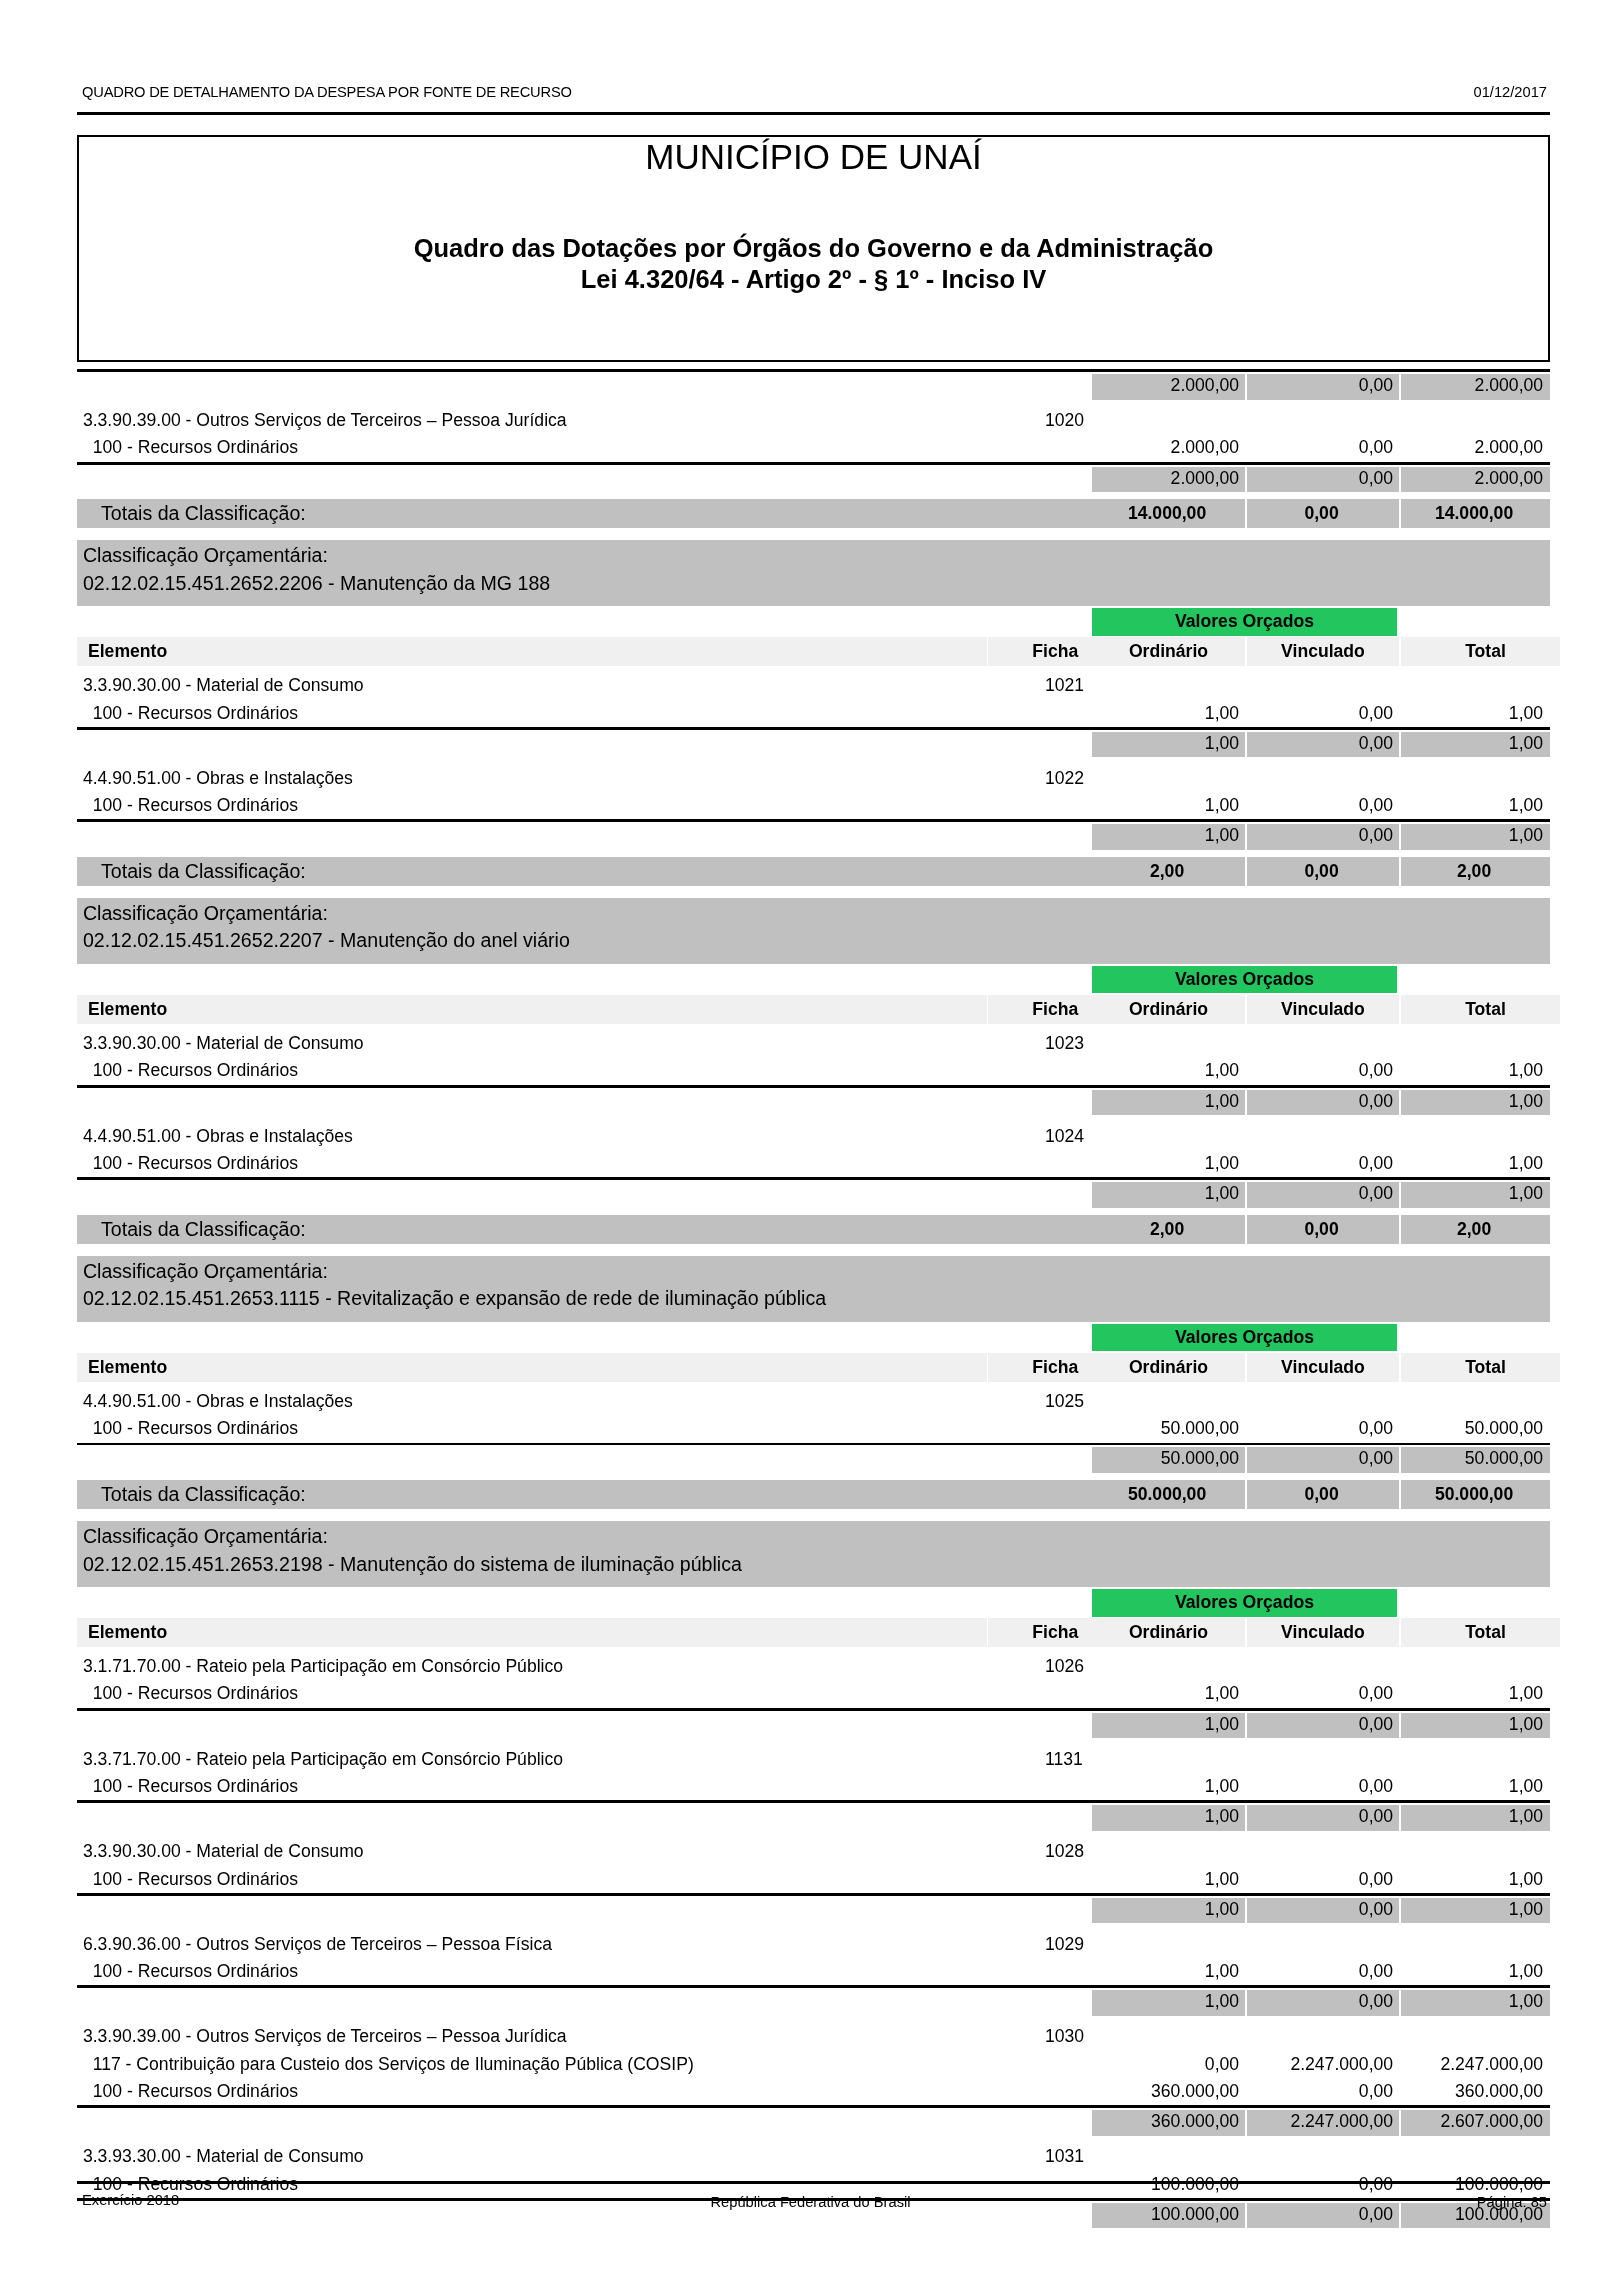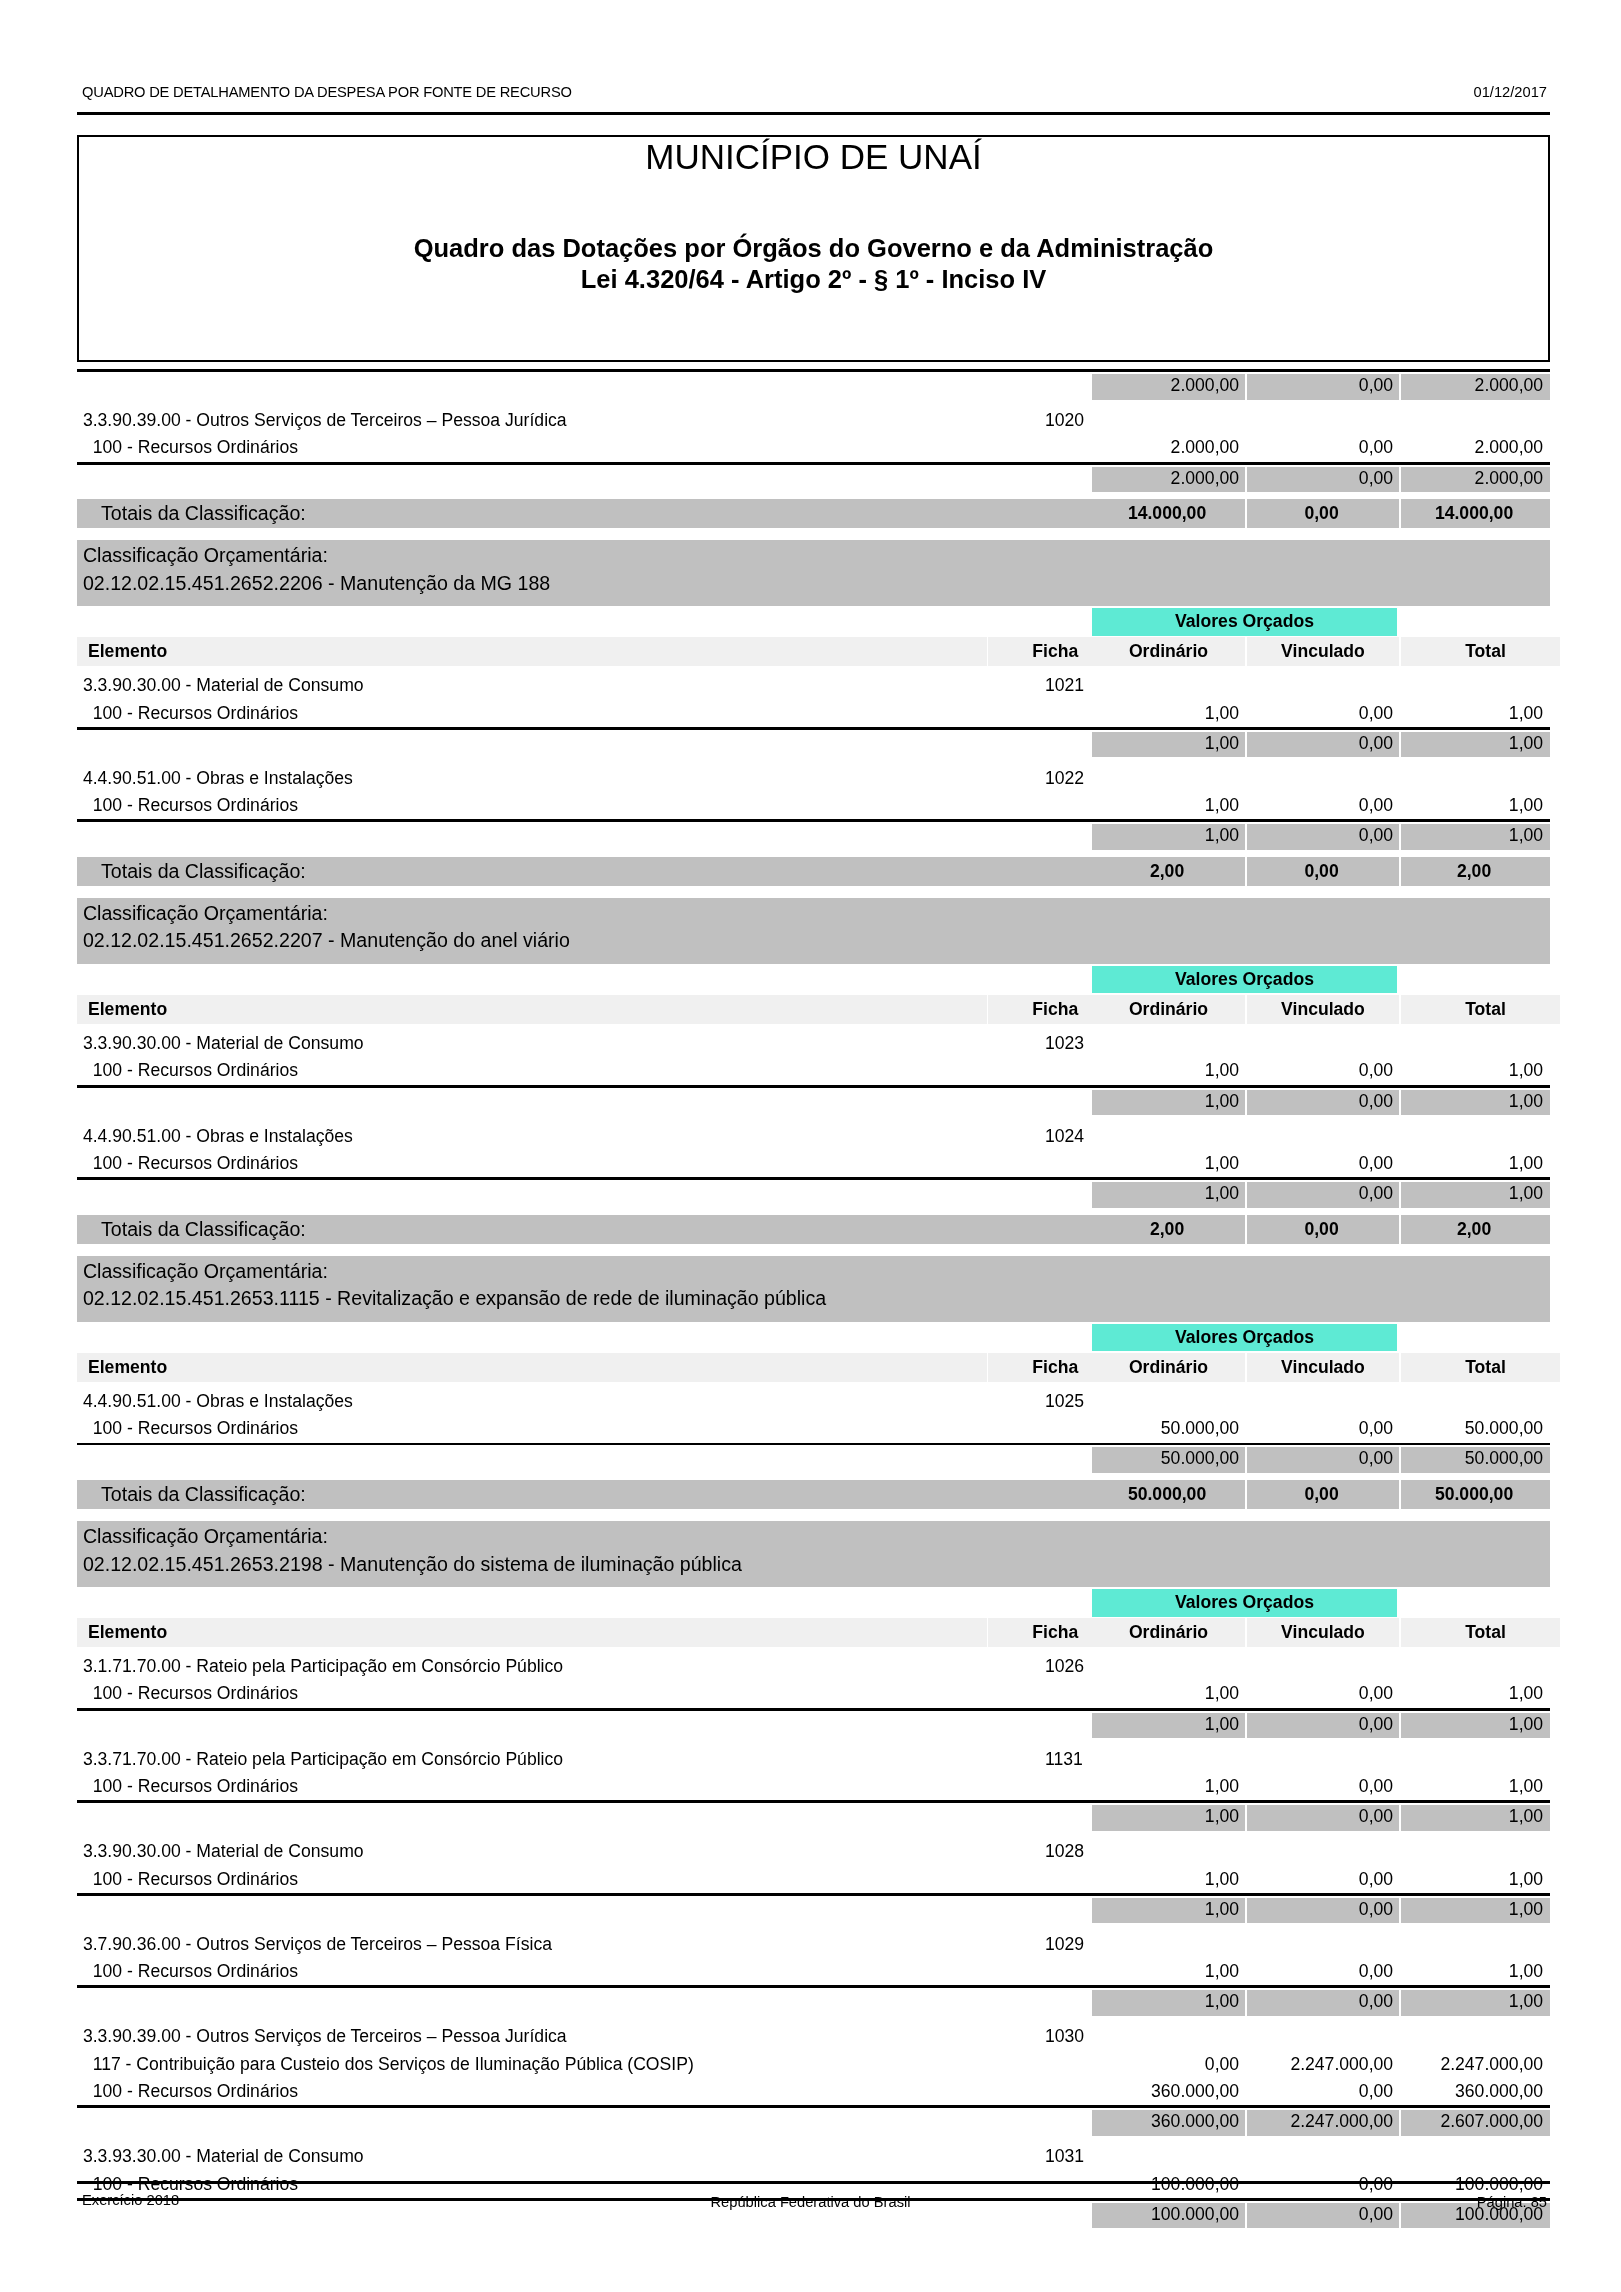--- a/index.html
+++ b/index.html
@@ -28,21 +28,21 @@
   .subtotal .cell.t{left:1324px;width:149px;}
   .blackline{height:2.9px;background:#000;}
   .totals{height:29px;margin-top:5.9px;}
   .totals .lbl{position:absolute;left:0;width:1156px;top:0;height:29px;background:#c0c0c0;font-size:19.6px;line-height:29px;padding-left:24px;box-sizing:border-box;}
   .totals .cell{position:absolute;top:0;height:29px;background:#c0c0c0;font-weight:bold;font-size:17.6px;line-height:29px;text-align:center;}
   .totals .cell.o{left:1015px;width:153px;padding-right:2.9px;box-sizing:border-box;}
   .totals .cell.v{left:1170px;width:152px;padding-right:2.9px;box-sizing:border-box;}
   .totals .cell.t{left:1324px;width:149px;padding-right:2.9px;box-sizing:border-box;}
   .class-hdr{margin-top:11.8px;background:#c0c0c0;height:66px;font-size:19.6px;padding-left:5.9px;line-height:27.4px;padding-top:2px;box-sizing:border-box;}
   .vo-row{position:relative;height:31px;}
-  .vo-row .vo{position:absolute;left:1015px;width:305px;top:2px;height:27.4px;background:#5eead4;text-align:center;font-weight:bold;font-size:17.6px;line-height:27.4px;}
+  .vo-row .vo{position:absolute;left:1015px;width:305px;top:2px;height:27.4px;background:#22c55e;text-align:center;font-weight:bold;font-size:17.6px;line-height:27.4px;}
   .col-hdr{position:relative;height:29px;font-weight:bold;font-size:17.6px;}
   .col-hdr .c{position:absolute;top:0;height:29px;line-height:29px;background:#f0f0f0;}
   .col-hdr .h-elem{left:0;width:910px;padding-left:11px;box-sizing:border-box;}
   .col-hdr .h-ficha{left:911px;width:104px;text-align:right;padding-right:13.7px;box-sizing:border-box;}
   .col-hdr .h-ord{left:1015px;width:153px;text-align:center;}
   .col-hdr .h-vin{left:1170px;width:152px;text-align:center;}
   .col-hdr .h-tot{left:1324px;width:149px;text-align:center;padding-left:10px;}
   .gap{height:5.9px;}
   .v{padding-right:2.9px;box-sizing:border-box;}
   .foot-line{left:77px;width:1473px;top:2181px;height:2.9px;background:#000;}
@@ -331,21 +331,21 @@
     <div class="row subtotal">
       <div class="cell o"></div>
       <div class="cell v"></div>
       <div class="cell t"></div>
       <div class="c ord v">1,00</div>
       <div class="c vin v">0,00</div>
       <div class="c tot v">1,00</div>
     </div>
     <div class="gap"></div>
     <div class="row">
-      <div class="c elem">3.7.90.36.00 - Outros Serviços de Terceiros – Pessoa Física</div>
+      <div class="c elem">6.3.90.36.00 - Outros Serviços de Terceiros – Pessoa Física</div>
       <div class="c ficha">1029</div>
     </div>
     <div class="row">
       <div class="c src">100 - Recursos Ordinários</div>
       <div class="c ord v">1,00</div>
       <div class="c vin v">0,00</div>
       <div class="c tot v">1,00</div>
     </div>
     <div class="blackline"></div>
     <div class="row subtotal">

